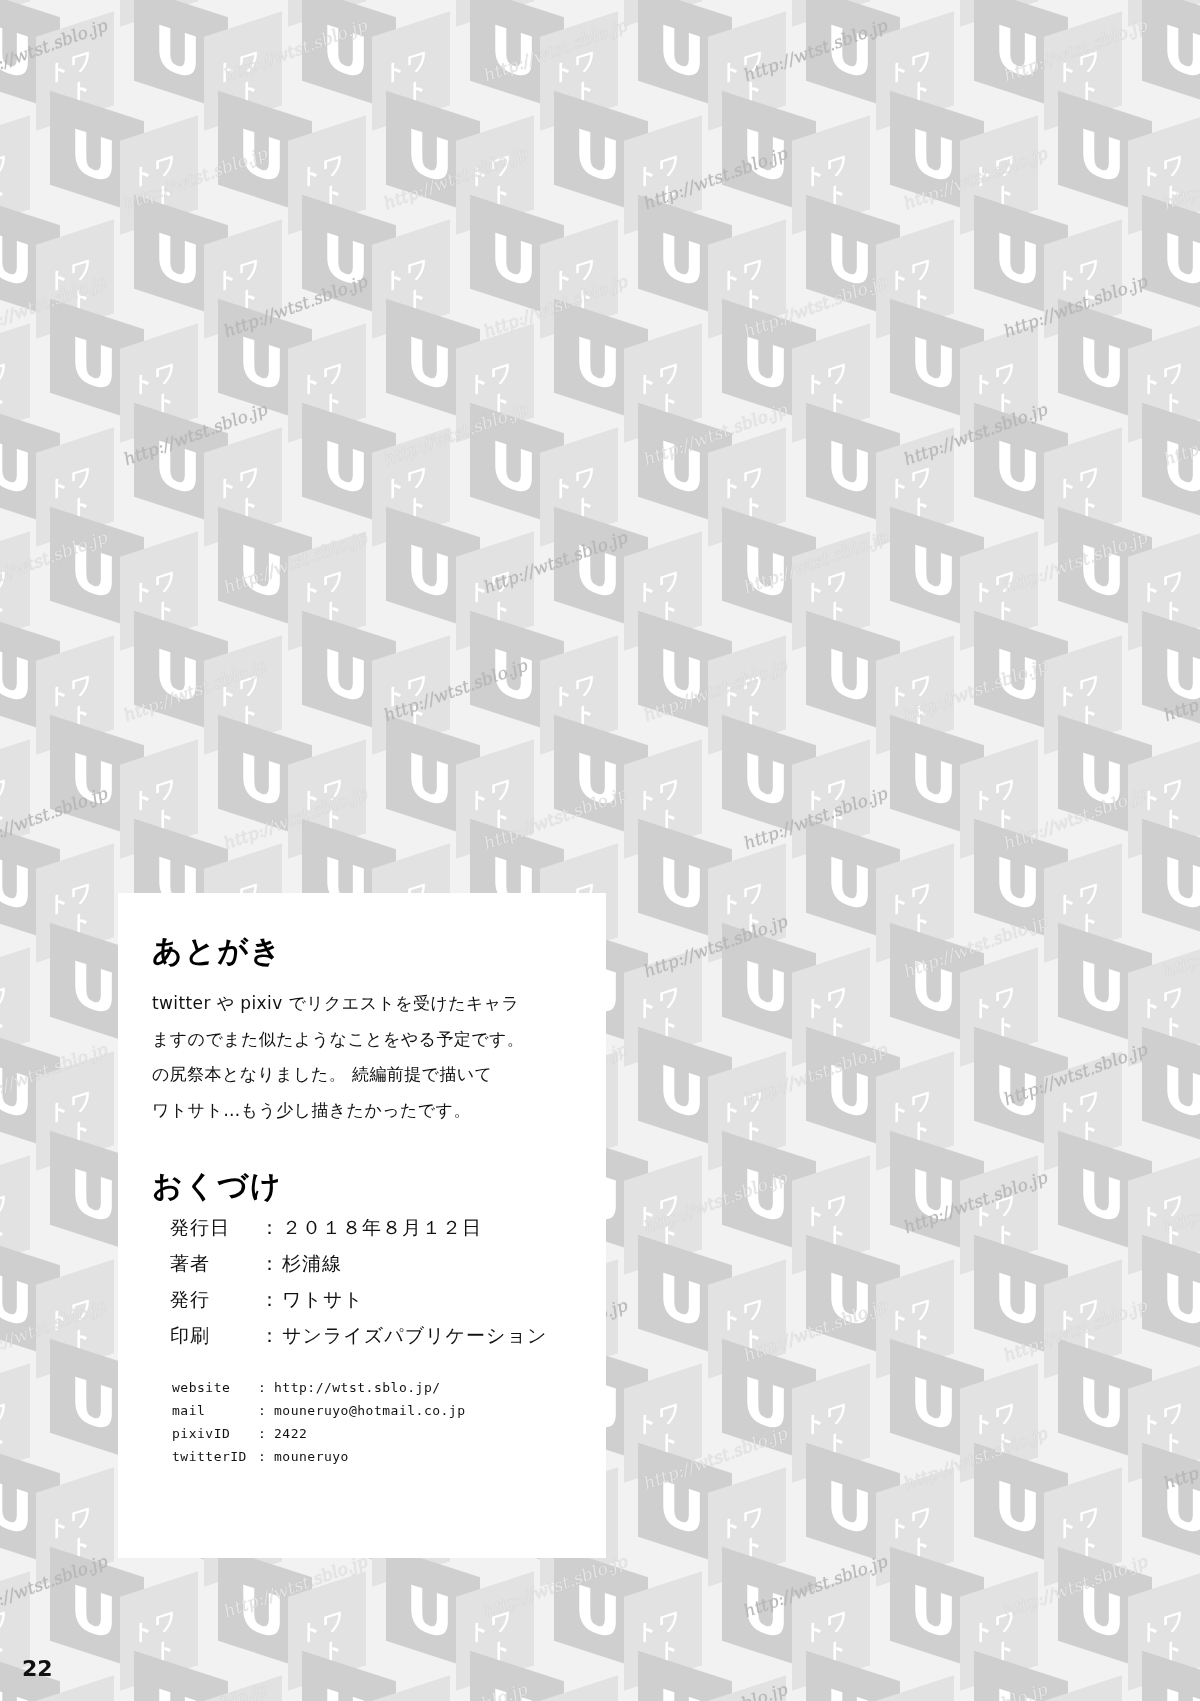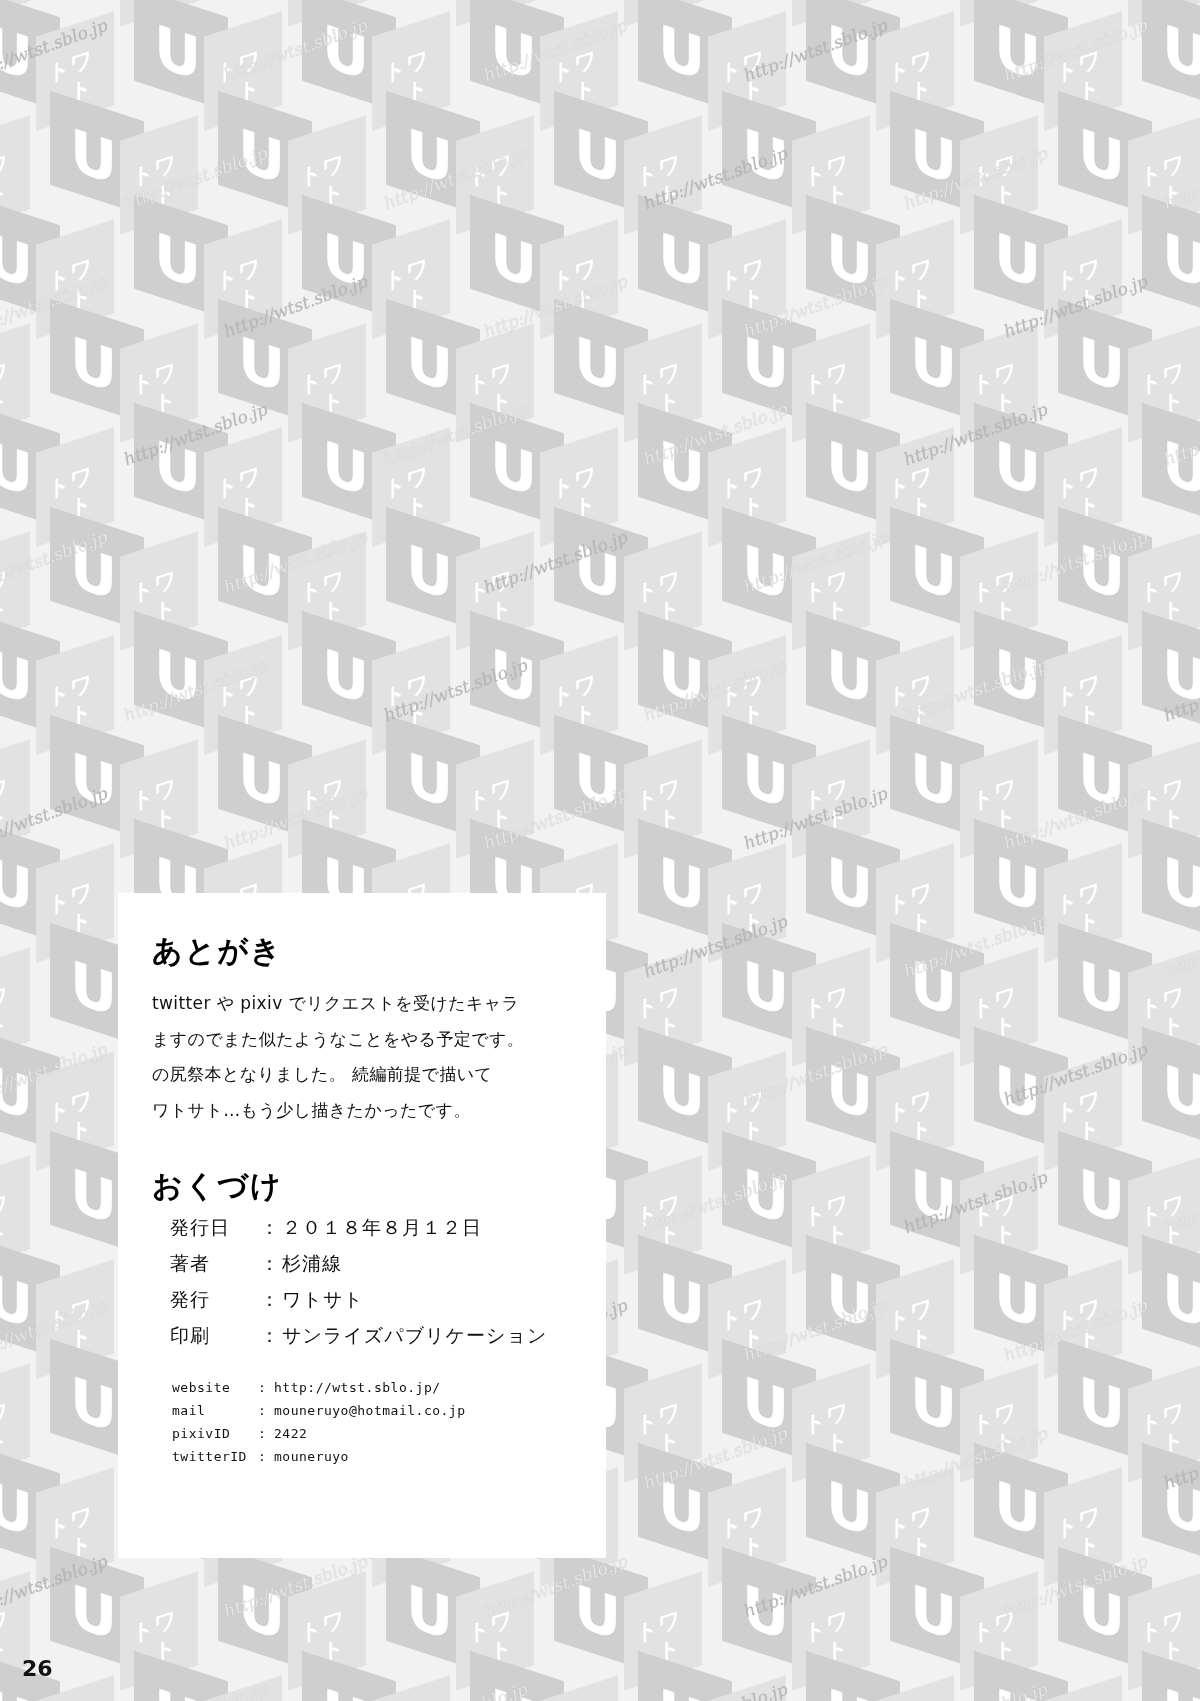--- a/index.html
+++ b/index.html
@@ -1135,14 +1135,14 @@
             <span class="contact-label">twitterID</span>
             <span class="contact-sep">:</span>
             <span class="contact-value">mouneruyo</span>
           </div>
         </div>
       </section>
 
     </div>
   </div>
 
-  <div class="page-number">26</div>
+  <div class="page-number">22</div>
 </div>
 
 </body></html>

